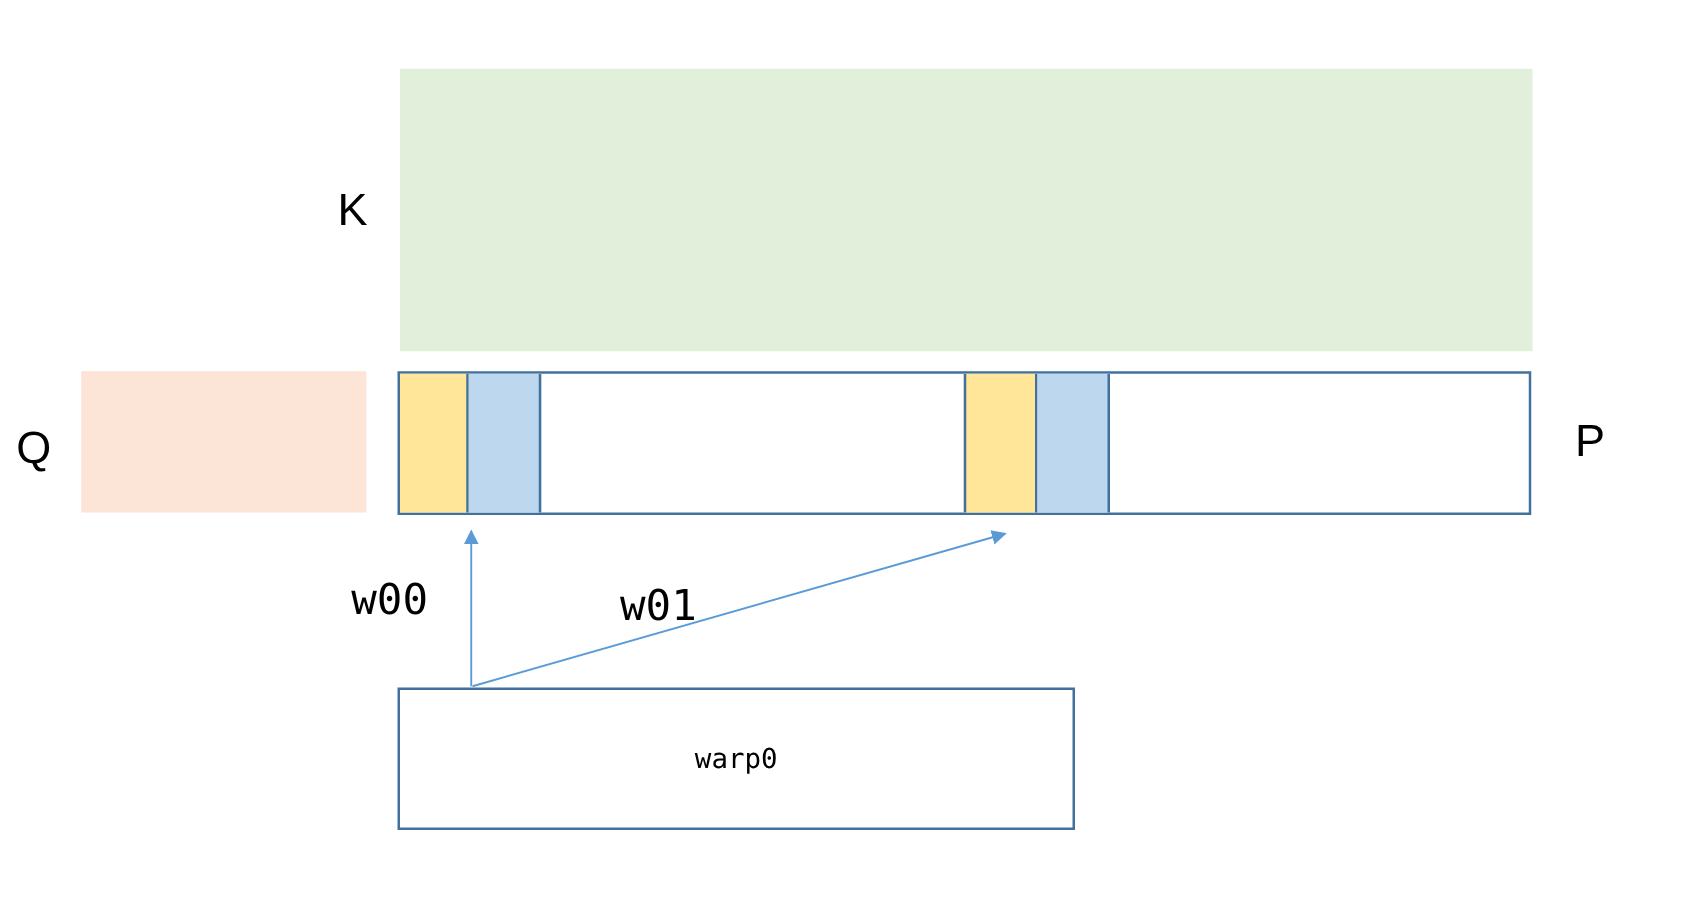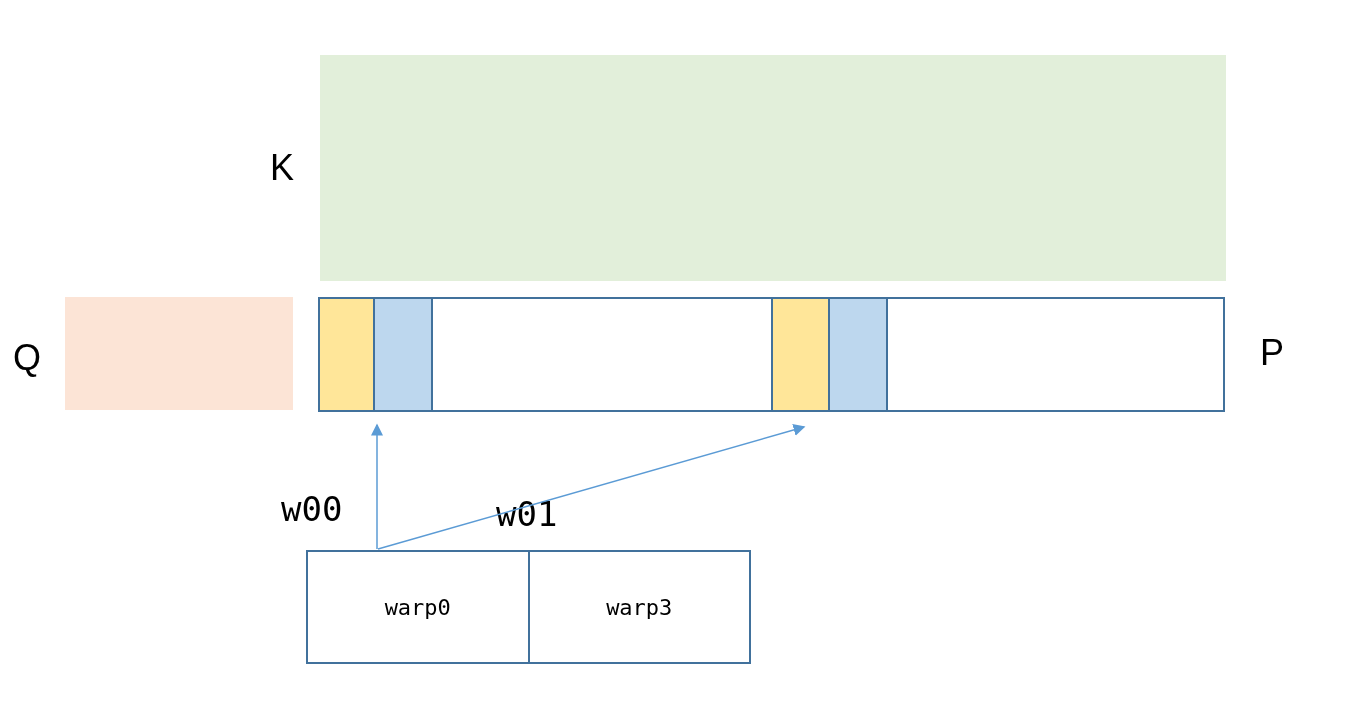--- a/index.html
+++ b/index.html
@@ -55,29 +55,28 @@
   #k-label { left: 262px;  top: 150px; }
   #q-label { left: 7px;    top: 340px; }
   #p-label { left: 1252px; top: 335px; }
 
   
   .w-label {
     font-family: "DejaVu Sans Mono", monospace;
     font-size: 34px;
     line-height: 34px;
     white-space: nowrap;
-    margin-top: 29px;
   }
   #w00-label { left: 281px; top: 463px; }
   #w01-label { left: 496px; top: 468px; }
 
   
   #warp-row {
-    left: 306px; top: 550px;
-    width: 445px; height: 114px;
+    left: 318px; top: 550px;
+    width: 542px; height: 114px;
     background: #ffffff;
     border: 2px solid #41719c;
     box-sizing: border-box;
     display: flex;
   }
   .warp-cell {
     flex: 1;
     display: flex;
     align-items: center;
     justify-content: center;
@@ -123,16 +122,13 @@
     </marker>
   </defs>
   <line x1="377" y1="549" x2="377" y2="425" marker-end="url(#ah)"></line>
   <line x1="378" y1="549" x2="804" y2="427" marker-end="url(#ah)"></line>
 </svg>
 
 <div id="warp-row" class="abs">
   <div class="warp-cell">
     <span>warp0</span>
   </div>
-  <div class="warp-cell">
-    <span>warp3</span>
-  </div>
 </div>
 
 </body></html>

